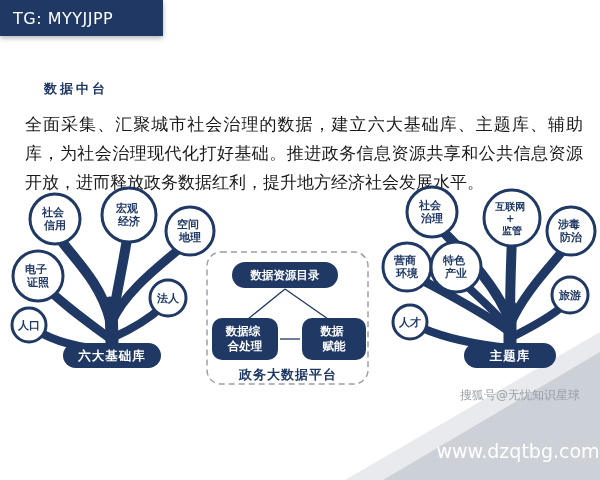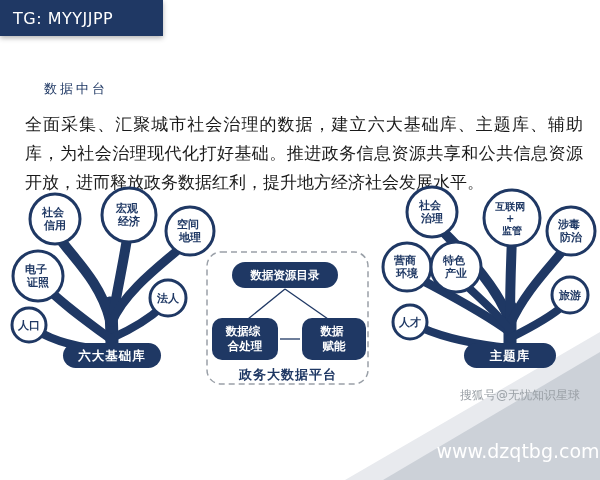--- a/index.html
+++ b/index.html
@@ -9,21 +9,21 @@
     font-family:"DejaVu Sans","Liberation Sans",sans-serif; overflow:hidden;
   }
   .banner {
     position:absolute; left:0; top:0; width:163px; height:36px;
     background:#1f3864; color:#ffffff; display:flex; align-items:center;
     padding-left:13px; font-size:16px; letter-spacing:0.5px;
     box-shadow:0 2px 5px rgba(0,0,0,0.3); z-index:5;
   }
   .title {
     position:absolute; left:44px; top:80px; color:#1f3864;
-    font-size:13px; font-weight:normal; letter-spacing:3px;
+    font-size:13px; font-weight:bold; letter-spacing:3px;
   }
   .paragraph {
     position:absolute; left:25px; top:110px; width:558px;
     font-size:17px; line-height:1.72; color:#1a1a1a; text-align:justify;
   }
   svg.diagram { position:absolute; left:0; top:0; }
   .branch { stroke:#1f3864; fill:none; stroke-linecap:round; }
   .node-circle { fill:#ffffff; stroke:#1f3864; stroke-width:3; }
   .node-text { fill:#1f3864; font-size:11px; font-weight:bold; text-anchor:middle;
                font-family:"DejaVu Sans","Liberation Sans",sans-serif; }

